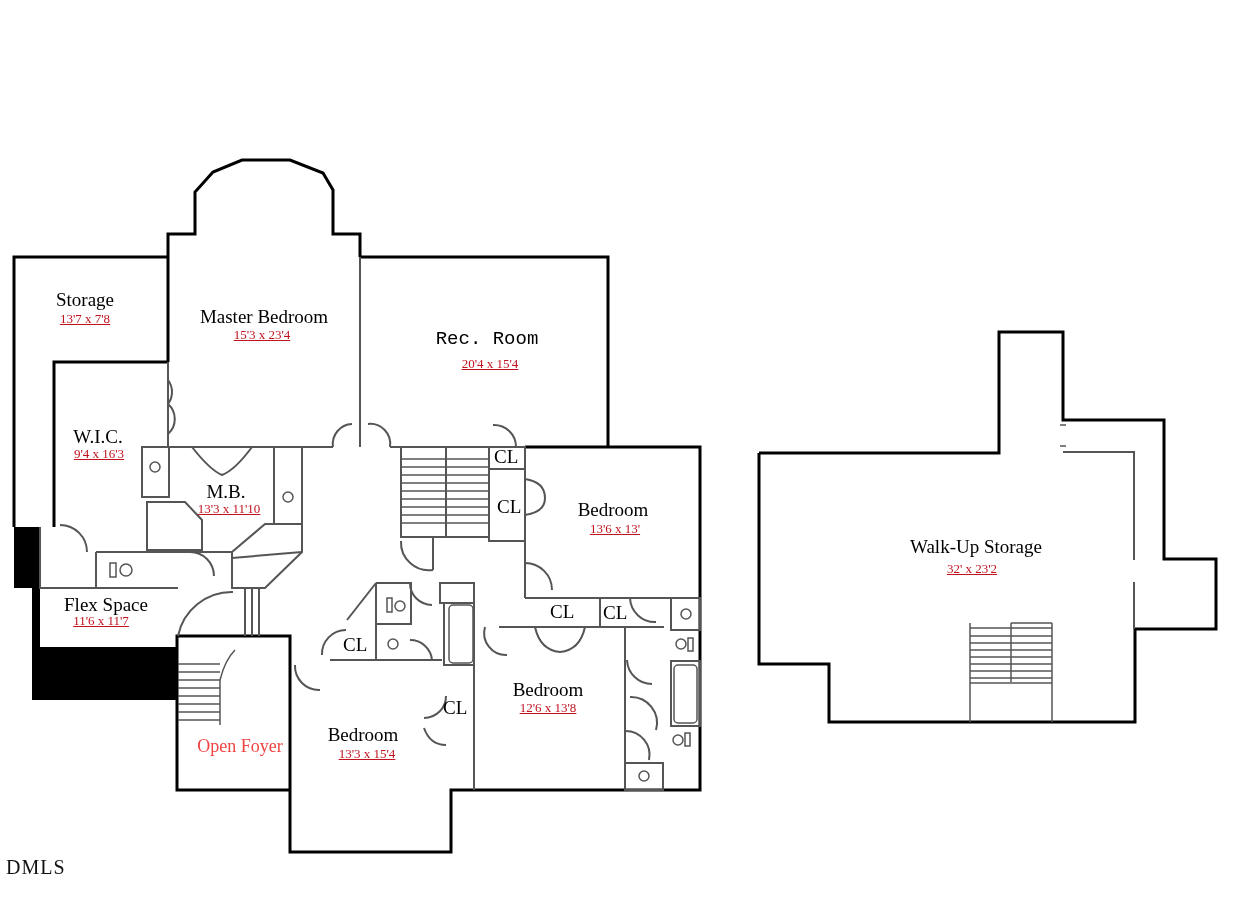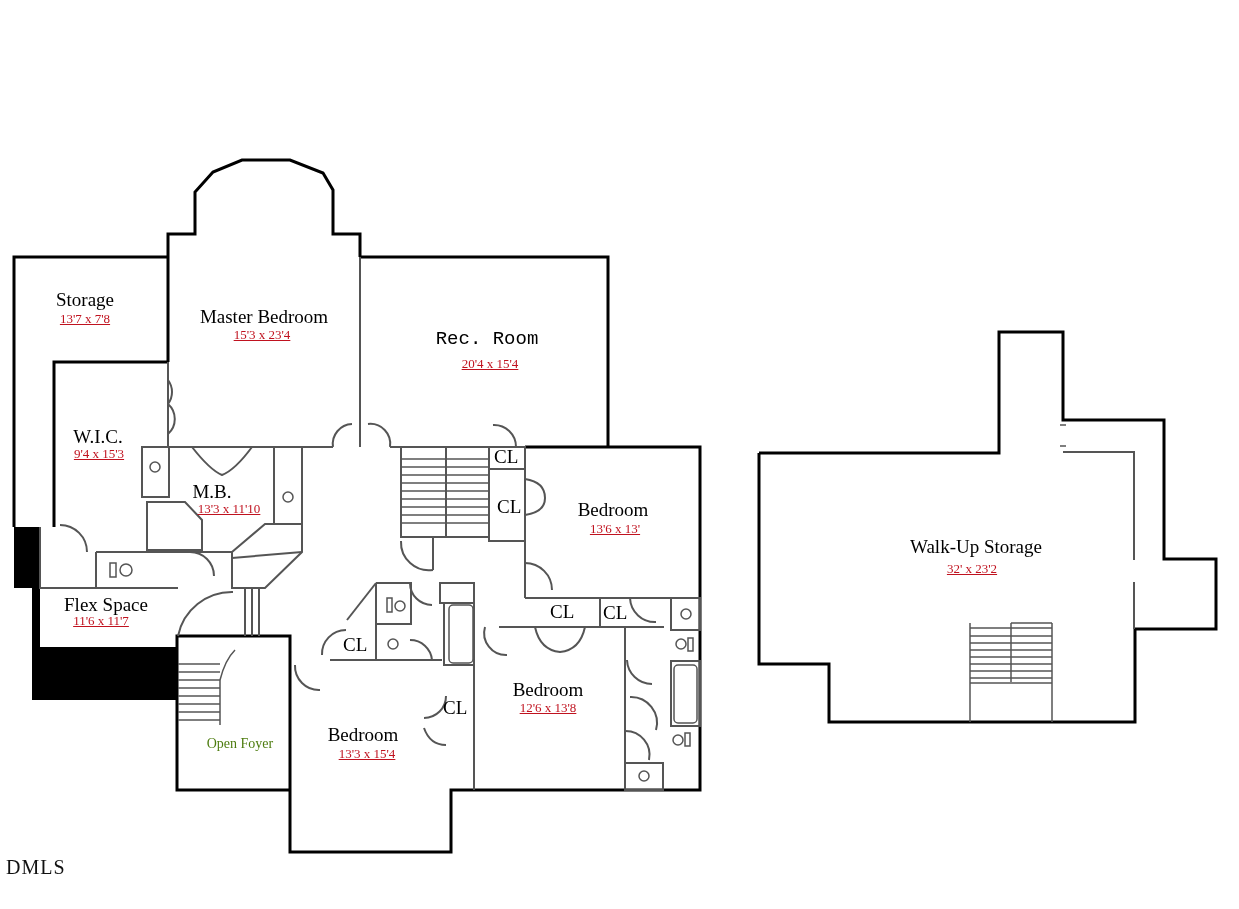--- a/index.html
+++ b/index.html
@@ -5,21 +5,21 @@
     html, body { margin: 0; padding: 0; background: #ffffff; }
     body { width: 1239px; height: 909px; position: relative; overflow: hidden; font-family: "Liberation Serif", "DejaVu Serif", serif; }
     svg.plan { position: absolute; left: 0; top: 0; }
     .wall { fill: none; stroke: #000; stroke-width: 3; stroke-linejoin: miter; }
     .iwall { fill: none; stroke: #555; stroke-width: 2; }
     .thin { fill: none; stroke: #555; stroke-width: 1.5; }
     .solid { fill: #000; stroke: none; }
     .label { position: absolute; color: #000; font-family: "Liberation Serif", "DejaVu Serif", serif; font-size: 19px; white-space: nowrap; transform: translateX(-50%); line-height: 1; }
     .dim { position: absolute; color: #c0121f; font-family: "Liberation Serif", "DejaVu Serif", serif; font-size: 13px; white-space: nowrap; transform: translateX(-50%); line-height: 1; text-decoration: underline; }
     .cl { position: absolute; color: #000; font-family: "Liberation Serif", "DejaVu Serif", serif; font-size: 19px; white-space: nowrap; line-height: 1; }
-    .foyer { position: absolute; color: #4d7c0f; font-family: "Liberation Serif", "DejaVu Serif", serif; font-size: 14px; white-space: nowrap; transform: translateX(-50%); line-height: 1; }
+    .foyer { position: absolute; color: #ef4444; font-family: "Liberation Serif", "DejaVu Serif", serif; font-size: 18px; white-space: nowrap; transform: translateX(-50%); line-height: 1; }
     .watermark { position: absolute; left: 6px; top: 856px; font-family: Liberation Serif, serif; font-size: 20px; color: #111; letter-spacing: 1px; }
   </style>
 </head>
 <body>
 
 <svg class="plan" width="1239" height="909" viewBox="0 0 1239 909" xmlns="http://www.w3.org/2000/svg">
 
   <rect class="solid" x="14" y="527" width="26" height="61"></rect>
   <rect class="solid" x="32" y="647" width="146" height="53"></rect>
   <rect class="solid" x="32" y="588" width="8" height="62"></rect>
@@ -180,23 +180,23 @@
 <div class="label" style="left:85px; top:290px;">Storage</div>
 <div class="dim" style="left:85px; top:312px;">13'7 x 7'8</div>
 
 <div class="label" style="left:264px; top:307px;">Master Bedroom</div>
 <div class="dim" style="left:262px; top:328px;">15'3 x 23'4</div>
 
 <div class="label" style="left:487px; top:330px;font-family:Liberation Mono, monospace;">Rec. Room</div>
 <div class="dim" style="left:490px; top:357px;">20'4 x 15'4</div>
 
 <div class="label" style="left:98px; top:427px;">W.I.C.</div>
-<div class="dim" style="left:99px; top:447px;">9'4 x 15'3</div>
-
-<div class="label" style="left:212px; top:482px;">M.B.</div>
+<div class="dim" style="left:99px; top:447px;">9'4 x 16'3</div>
+
+<div class="label" style="left:226px; top:482px;">M.B.</div>
 <div class="dim" style="left:229px; top:502px;">13'3 x 11'10</div>
 
 <div class="label" style="left:613px; top:500px;">Bedroom</div>
 <div class="dim" style="left:615px; top:522px;">13'6 x 13'</div>
 
 <div class="label" style="left:106px; top:595px;">Flex Space</div>
 <div class="dim" style="left:101px; top:614px;">11'6 x 11'7</div>
 
 <div class="label" style="left:548px; top:680px;">Bedroom</div>
 <div class="dim" style="left:548px; top:701px;">12'6 x 13'8</div>

